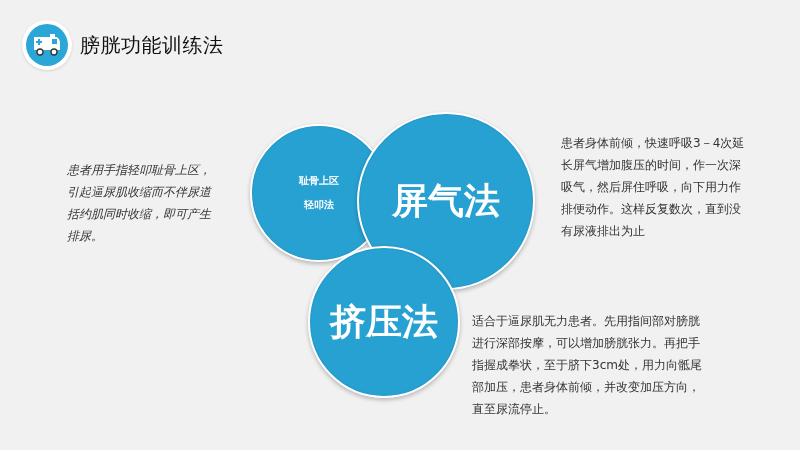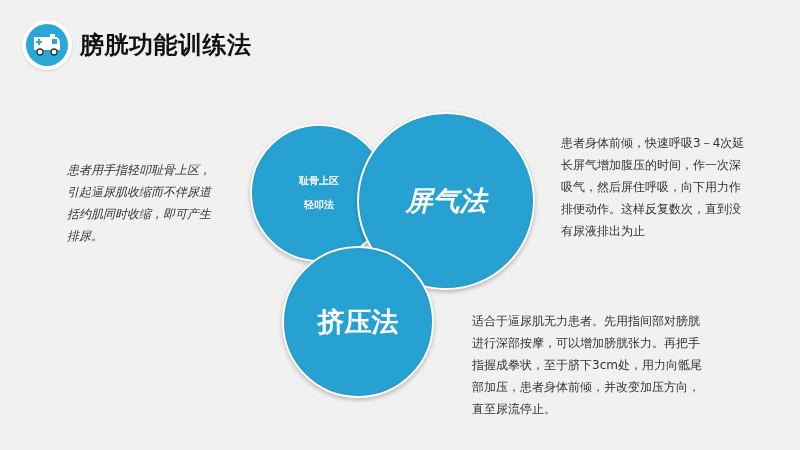--- a/index.html
+++ b/index.html
@@ -35,22 +35,22 @@
     }
     .header-icon-inner svg {
       position: absolute;
       left: 6px;
       top: 9px;
     }
     .title {
       position: absolute;
       left: 80px;
       top: 29px;
-      font-size: 24px;
-      font-weight: bold;
+      font-size: 20px;
+      font-weight: normal;
       color: #111111;
       letter-spacing: 0.5px;
       line-height: 32px;
     }
     .circle {
       position: absolute;
       border-radius: 50%;
       background: #27a1d2;
       border: 2px solid #ffffff;
       box-shadow: 0 2px 4px rgba(0,0,0,0.25), inset 0 0 2px rgba(0,0,0,0.15);
@@ -70,30 +70,29 @@
       z-index: 1;
       font-size: 10px;
       line-height: 24px;
     }
     .circle-right {
       left: 357px;
       top: 112px;
       width: 178px;
       height: 178px;
       z-index: 2;
-      font-size: 27px;
-      font-style: italic;
+      font-size: 36px;
     }
     .circle-bottom {
-      left: 282px;
+      left: 308px;
       top: 246px;
       width: 152px;
       height: 152px;
       z-index: 3;
-      font-size: 27px;
+      font-size: 36px;
       text-align: right;
     }
     .circle-label-two-line span {
       display: block;
     }
     .desc {
       position: absolute;
       color: #333333;
       font-size: 12px;
       line-height: 22px;

